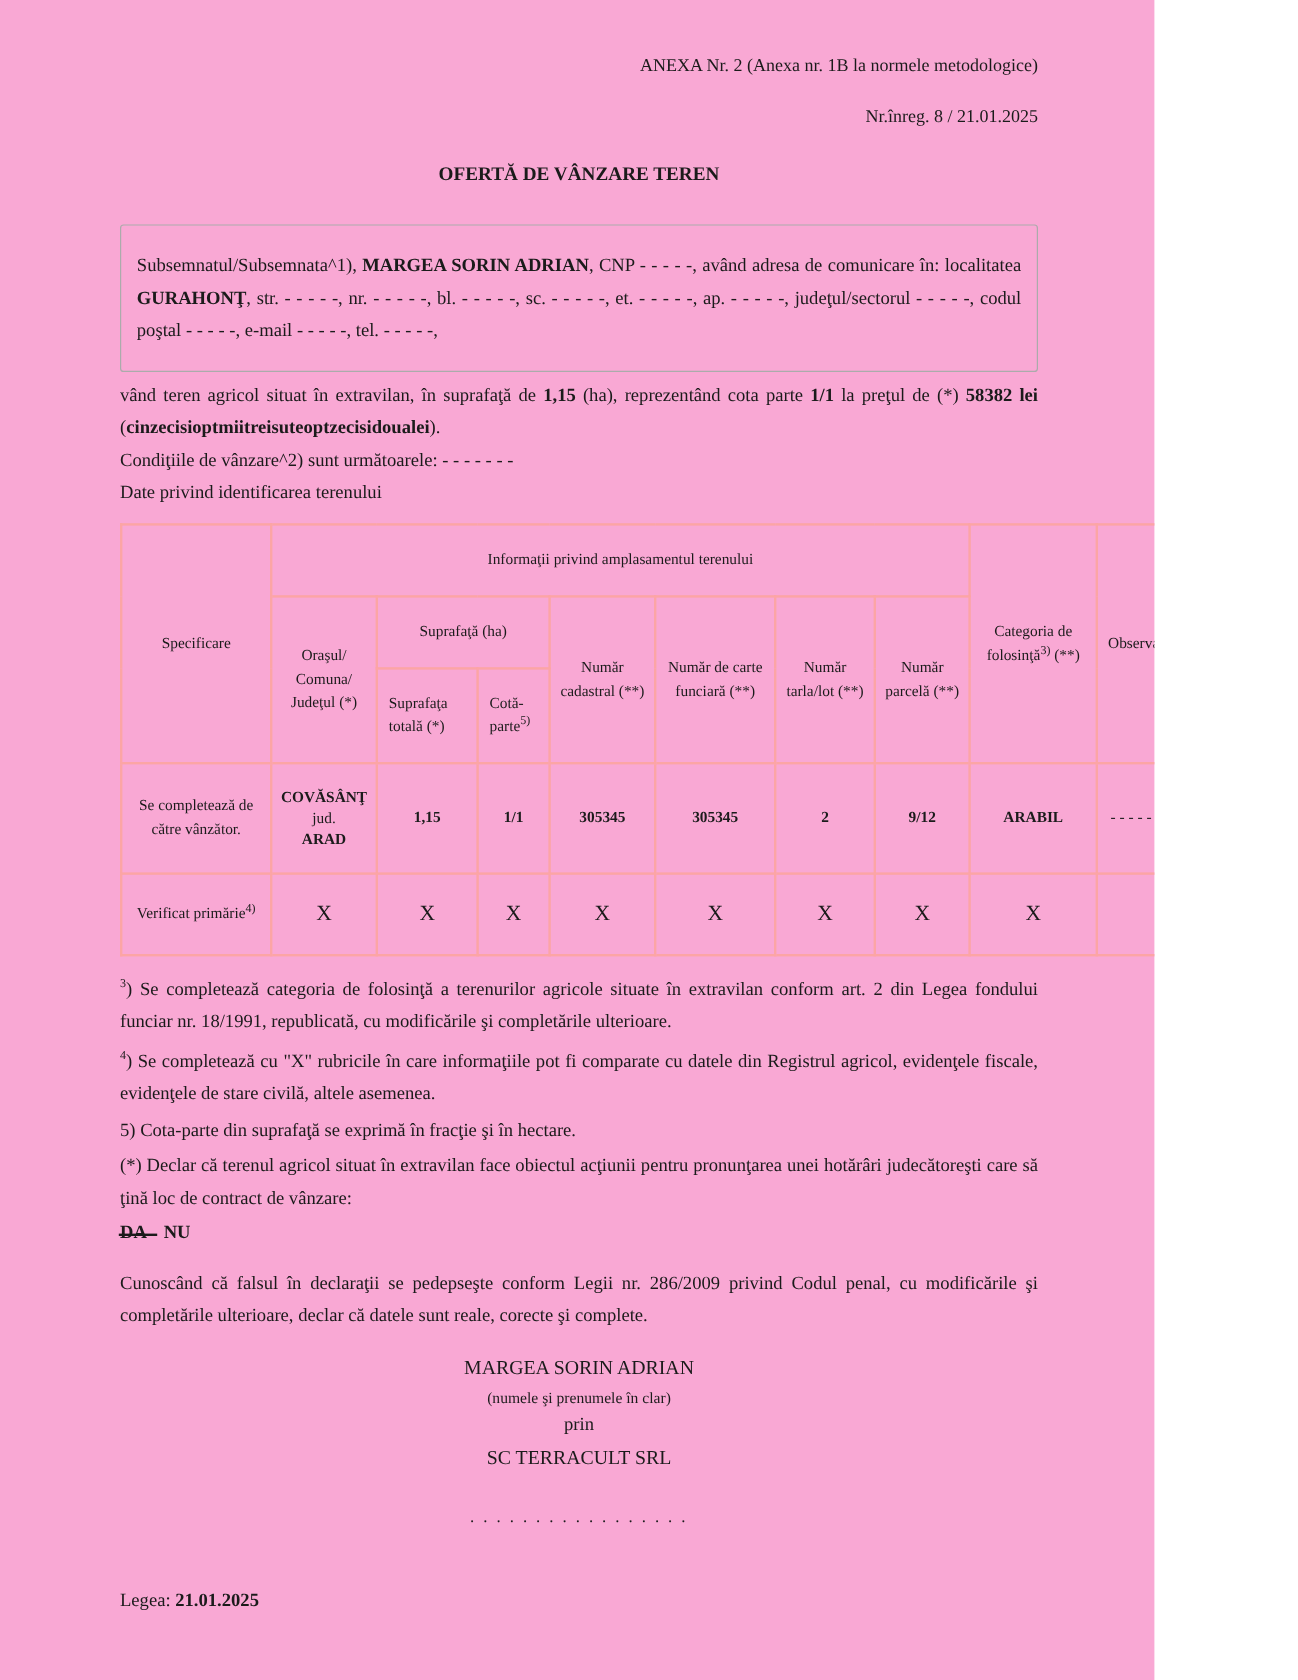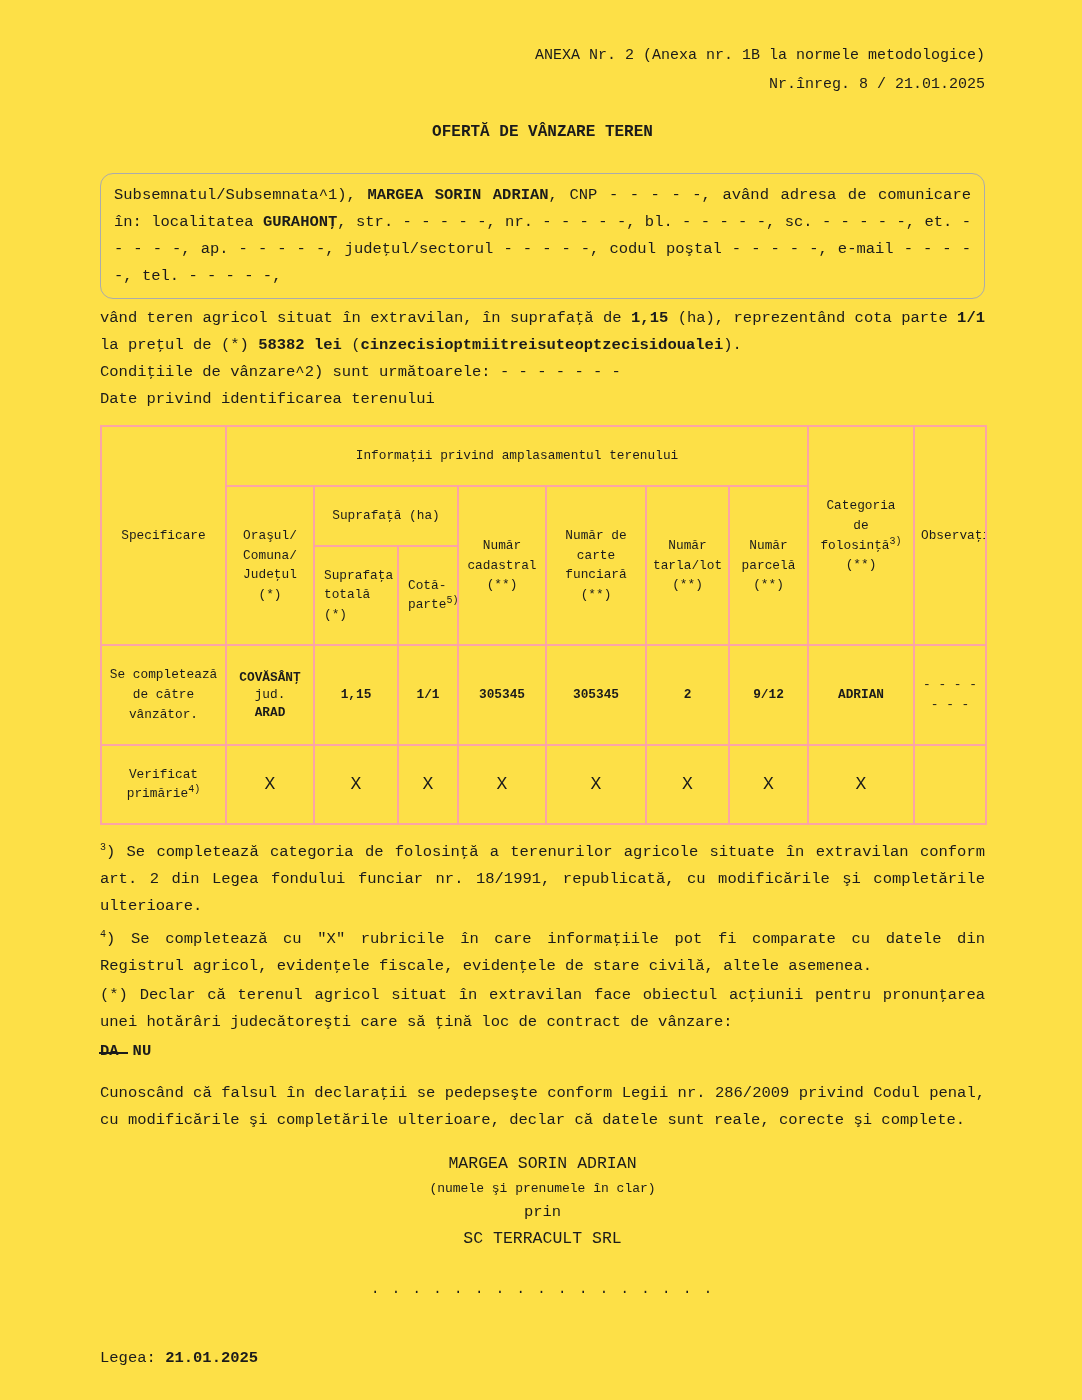--- a/index.html
+++ b/index.html
@@ -1,31 +1,31 @@
 <!DOCTYPE html>
 <html><head>
 <meta charset="utf-8">
 <style>
   * { box-sizing: border-box; }
   html, body { margin: 0; padding: 0; background: #ffffff; }
   .page {
-    width: 1082px; height: 1400px; overflow: hidden; position: relative;
-    background: #fde047; color: #1b1b1b;
-    font-family: Liberation Mono, monospace;
+    width: 962px; height: 1400px; overflow: hidden; position: relative;
+    background: #f9a8d4; color: #1b1b1b;
+    font-family: Liberation Serif, serif;
     font-size: 15.5px;
   }
   .content { padding: 0 97px 0 100px; }
 
   .annex-line { margin-top: 47px; text-align: right; font-size: 15px; }
-  .reg-line   { margin-top: 12px; text-align: right; font-size: 15px; }
+  .reg-line   { margin-top: 26px; text-align: right; font-size: 15px; }
   .doc-title  { margin-top: 30px; text-align: center; font-weight: 700; font-size: 16px; }
 
   .intro-box {
-    margin-top: 32px; border: 1px solid #ababab; border-radius: 13px;
-    padding: 8px 13px; line-height: 27px; text-align: justify;
+    margin-top: 32px; border: 1px solid #ababab; border-radius: 3px;
+    padding: 20px 13px; line-height: 27px; text-align: justify;
   }
   p { margin: 0; }
   .para { line-height: 27px; text-align: justify; }
   .p-sale { margin-top: 6px; }
   .p-cond, .p-dateid { text-align: left; }
 
   b, .bold { font-weight: 700; }
   sup { font-size: 10px; line-height: 0; }
 
   table.land-table {
@@ -122,40 +122,41 @@
           <div class="loc-line val">COVĂSÂNŢ</div>
           <div class="loc-line">jud.</div>
           <div class="loc-line val">ARAD</div>
         </td>
         <td class="val">1,15</td>
         <td class="val">1/1</td>
         <td class="val">305345</td>
         <td class="val">305345</td>
         <td class="val">2</td>
         <td class="val">9/12</td>
-        <td class="val">ADRIAN</td>
+        <td class="val">ARABIL</td>
         <td>- - - - - - -</td>
       </tr>
       <tr style="height:58px">
         <td><span>Verificat primărie</span><sup>4)</sup></td>
         <td class="x-cell">X</td>
         <td class="x-cell">X</td>
         <td class="x-cell">X</td>
         <td class="x-cell">X</td>
         <td class="x-cell">X</td>
         <td class="x-cell">X</td>
         <td class="x-cell">X</td>
         <td class="x-cell">X</td>
         <td></td>
       </tr>
     </tbody>
       </table>
 
     <p class="fn fn-3"><sup>3</sup><span>) Se completează categoria de folosinţă a terenurilor agricole situate în extravilan conform art. 2 din Legea fondului funciar nr. 18/1991, republicată, cu modificările şi completările ulterioare.</span></p>
     <p class="fn fn-4"><sup>4</sup><span>) Se completează cu "X" rubricile în care informaţiile pot fi comparate cu datele din Registrul agricol, evidenţele fiscale, evidenţele de stare civilă, altele asemenea.</span></p>
+    <p class="fn fn-5">5) Cota-parte din suprafaţă se exprimă în fracţie şi în hectare.</p>
     <p class="fn fn-decl">(*) Declar că terenul agricol situat în extravilan face obiectul acţiunii pentru pronunţarea unei hotărâri judecătoreşti care să ţină loc de contract de vânzare:</p>
     <p class="fn danu"><span class="strike">DA</span><span class="nu">NU</span></p>
     <p class="fn fn-penal">Cunoscând că falsul în declaraţii se pedepseşte conform Legii nr. 286/2009 privind Codul penal, cu modificările şi completările ulterioare, declar că datele sunt reale, corecte şi complete.</p>
 
     <div class="sig-block">
       <div class="sig-name">MARGEA SORIN ADRIAN</div>
       <div class="sig-note">(numele şi prenumele în clar)</div>
       <div class="sig-prin">prin</div>
       <div class="sig-company">SC TERRACULT SRL</div>
       <div class="sig-dots">. . . . . . . . . . . . . . . . .</div>

